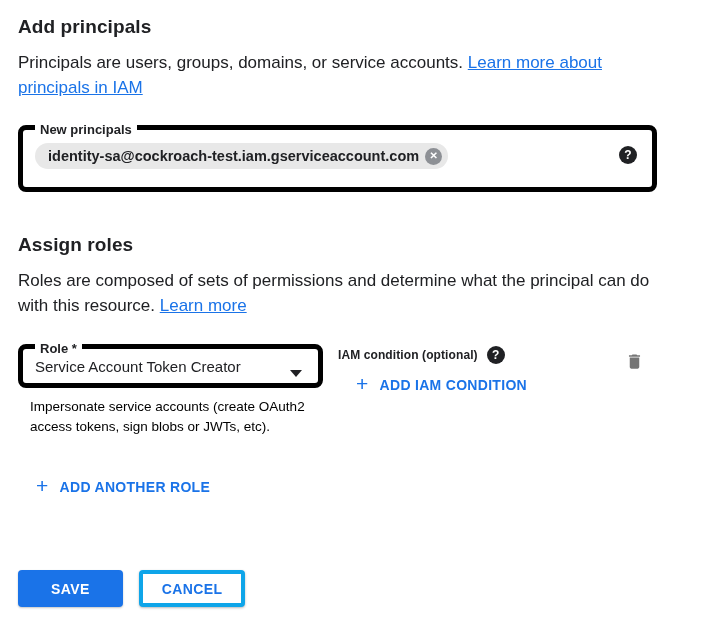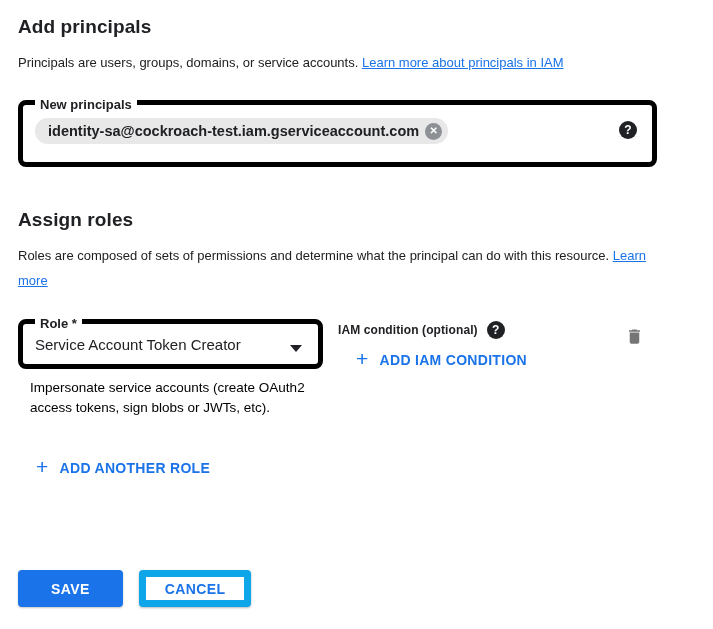--- a/index.html
+++ b/index.html
@@ -19,21 +19,21 @@
   }
   h1.section-title {
     font-size: 19px;
     font-weight: 700;
     color: #202124;
     letter-spacing: 0.1px;
   }
   p.intro {
     margin-top: 12px;
     width: 652px;
-    font-size: 13px;
+    font-size: 17px;
     line-height: 25px;
     color: #202124;
   }
   a.inline-link {
     color: #1a73e8;
     text-decoration: underline;
     cursor: pointer;
   }
 
   
@@ -116,21 +116,21 @@
   .roles-title { margin-top: 42px; }
 
   .role-row {
     display: flex;
     align-items: flex-start;
     margin-top: 26px;
   }
   .role-col { width: 305px; flex: 0 0 auto; }
   .role-field {
     width: 305px;
-    height: 50px;
+    height: 44px;
     display: flex;
     align-items: center;
     padding: 0 40px 0 12px;
     cursor: pointer;
   }
   .role-value {
     font-size: 15px;
     color: #202124;
     white-space: nowrap;
   }
@@ -214,21 +214,21 @@
   .btn-save {
     background: #1a73e8;
     color: #fff;
     border: none;
     padding: 0 33px;
     box-shadow: 0 1px 2px rgba(60,64,67,.3);
   }
   .btn-cancel {
     background: #fff;
     color: #1a73e8;
-    border: 7px solid #0ea5e9;
+    border: 4px solid #0ea5e9;
     padding: 0 19px;
     box-shadow: 0 1px 2px rgba(60,64,67,.25), 0 1px 3px rgba(60,64,67,.12);
   }
 </style>
 </head>
 <body>
 
 <div class="page">
 
   <h1 class="section-title">Add principals</h1>

